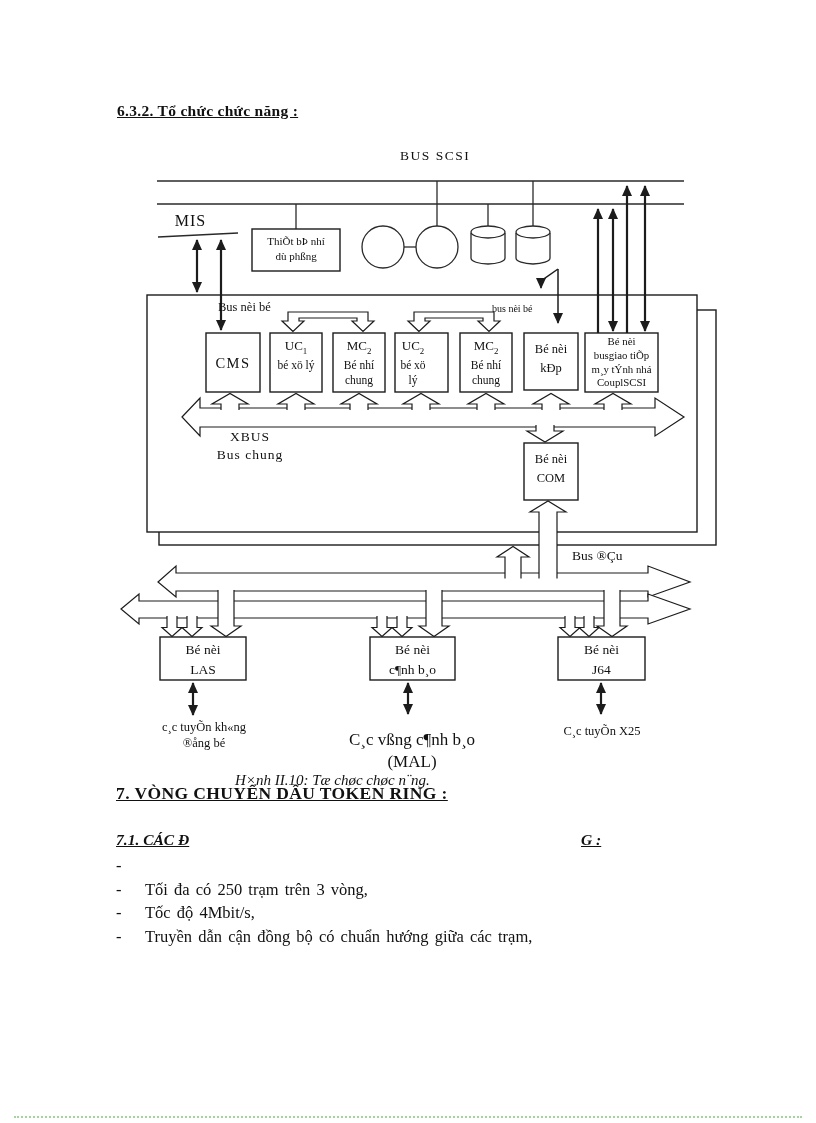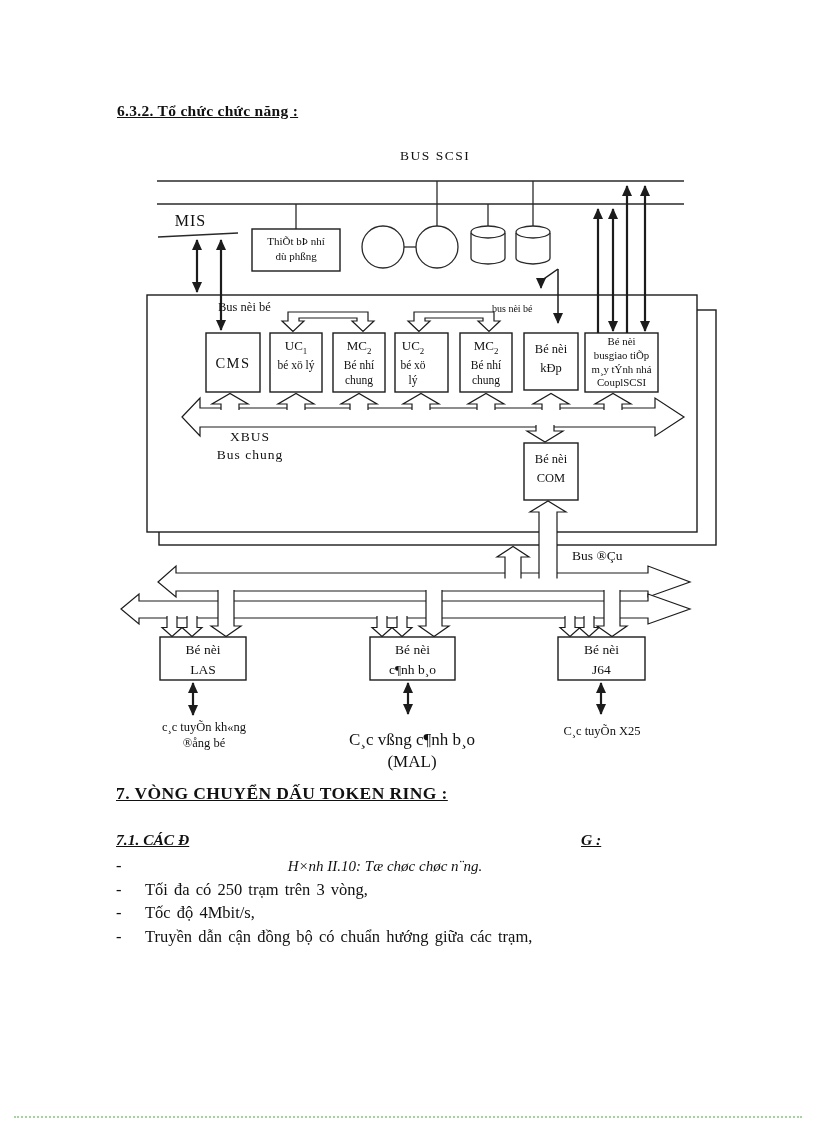--- a/index.html
+++ b/index.html
@@ -1,21 +1,21 @@
 <!DOCTYPE html>
 <html><head>
 <meta charset="utf-8">
 <style>
   html,body{margin:0;padding:0;background:#e8e8e8;}
   .page{position:relative;width:816px;height:1123px;background:#ffffff;margin:0 auto;
         font-family:"Liberation Serif","DejaVu Serif",serif;color:#111;overflow:hidden;}
   .abs{position:absolute;}
   .h632{left:117px;top:102px;font-size:15.5px;font-weight:bold;text-decoration:underline;letter-spacing:.3px;}
   .h7{left:116px;top:783px;font-size:17.5px;font-weight:bold;text-decoration:underline;letter-spacing:.4px;}
-  .figcap{left:235px;top:858px;width:300px;font-size:15px;font-style:italic;text-align:center;}
+  .figcap{left:235px;top:772px;width:300px;font-size:15px;font-style:italic;}
   .h71{top:831px;font-size:15.5px;font-weight:bold;font-style:italic;text-decoration:underline;}
   .bullets{left:116px;top:854px;width:590px;font-size:16.5px;line-height:23.6px;word-spacing:2px;}
   .brow{display:flex;}
   .bdash{width:29px;flex:0 0 29px;}
   .dlabel{position:absolute;line-height:1.35;}
   .f-busscsi{left:400px;top:147px;width:90px;font-size:13.5px;letter-spacing:1.5px;}
   .f-mis{left:163px;top:210px;width:55px;font-size:16px;letter-spacing:1px;text-align:center;}
   .f-thiet{left:252px;top:234px;width:88px;font-size:11px;text-align:center;}
   .f-bnb{left:218px;top:299px;font-size:12.5px;white-space:nowrap;}
   .f-bnbs{left:492px;top:302px;font-size:10px;white-space:nowrap;}

